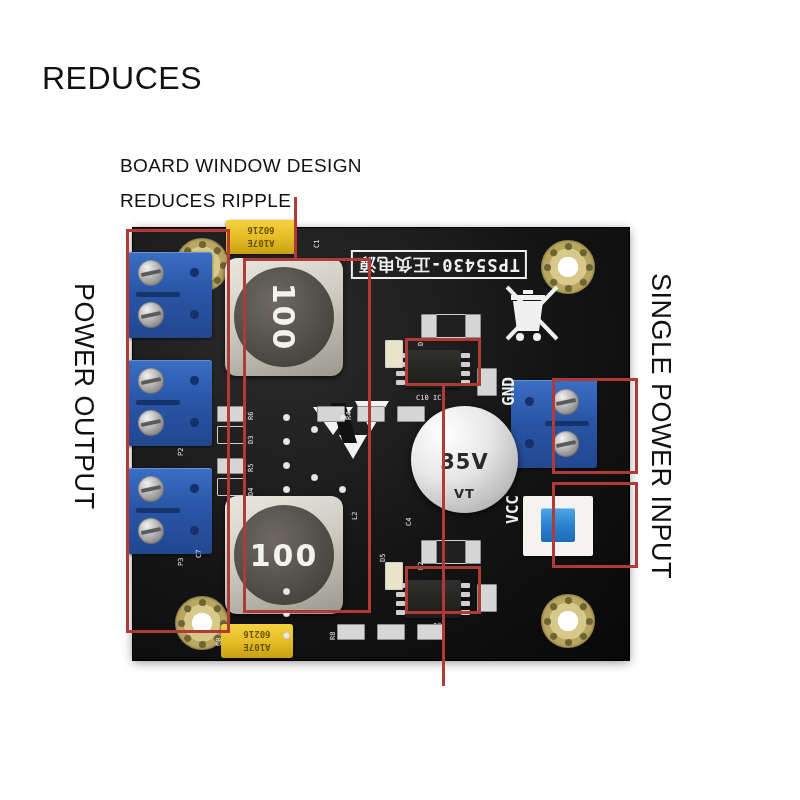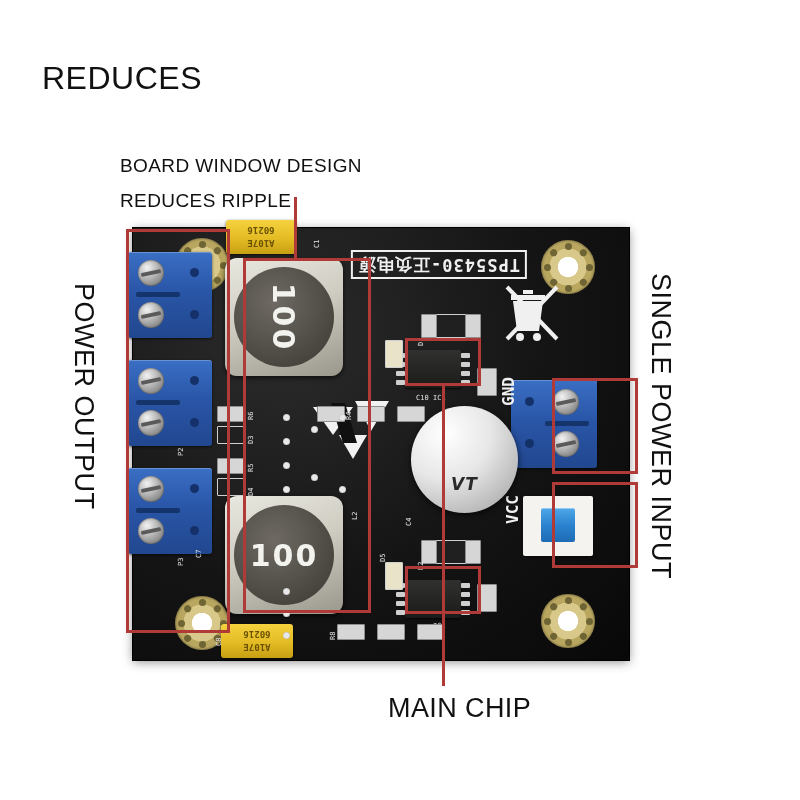--- a/index.html
+++ b/index.html
@@ -110,21 +110,20 @@
 <div id="stage">
 
   <div class="brand">REDUCES</div>
 
   <div class="callout" id="cap-line1">BOARD WINDOW DESIGN</div>
   <div class="callout" id="cap-line2">REDUCES RIPPLE</div>
 
   <div class="vert" id="label-power-output">POWER OUTPUT</div>
   <div class="vert" id="label-single-input">SINGLE POWER INPUT</div>
 
-  <div class="callout" id="label-main-chip">MAIN CHIP</div>
 
   <div id="board">
 
     <div class="mhole" style="left:408px;top:12px;">
       <i style="transform:translate(0,-21px)"></i>
         <i style="transform:rotate(45deg) translate(0,-21px)"></i>
       <i style="transform:rotate(90deg) translate(0,-21px)"></i>
         <i style="transform:rotate(135deg) translate(0,-21px)"></i>
       <i style="transform:rotate(180deg) translate(0,-21px)"></i>
         <i style="transform:rotate(225deg) translate(0,-21px)"></i>
@@ -230,21 +229,22 @@
 
     <div class="ind" style="left:92px;top:30px;">
       <span style="transform:rotate(90deg);">100</span>
     </div>
     <div class="ind" style="left:92px;top:268px;">
       <span>100</span>
     </div>
     <div class="ref refr" style="left:218px;top:292px;">L2</div>
 
     <div class="ecap" style="left:278px;top:178px;">
-      <u style="top:68px;font-size:17px;font-style:italic;">VT</u>
+      <u style="top:44px;">35V</u>
+      <u style="top:80px;font-size:13px;">VT</u>
     </div>
     <div class="ref refr" style="left:272px;top:298px;">C4</div>
 
     <div class="tant" style="left:93px;top:-8px;width:70px;height:34px;">
       <b style="top:18px;">A107E</b>
       <b style="top:5px;">60216</b>
     </div>
     <div class="tant" style="left:88px;top:396px;width:72px;height:34px;">
       <b style="top:18px;">A107E</b>
       <b style="top:5px;">60216</b>

